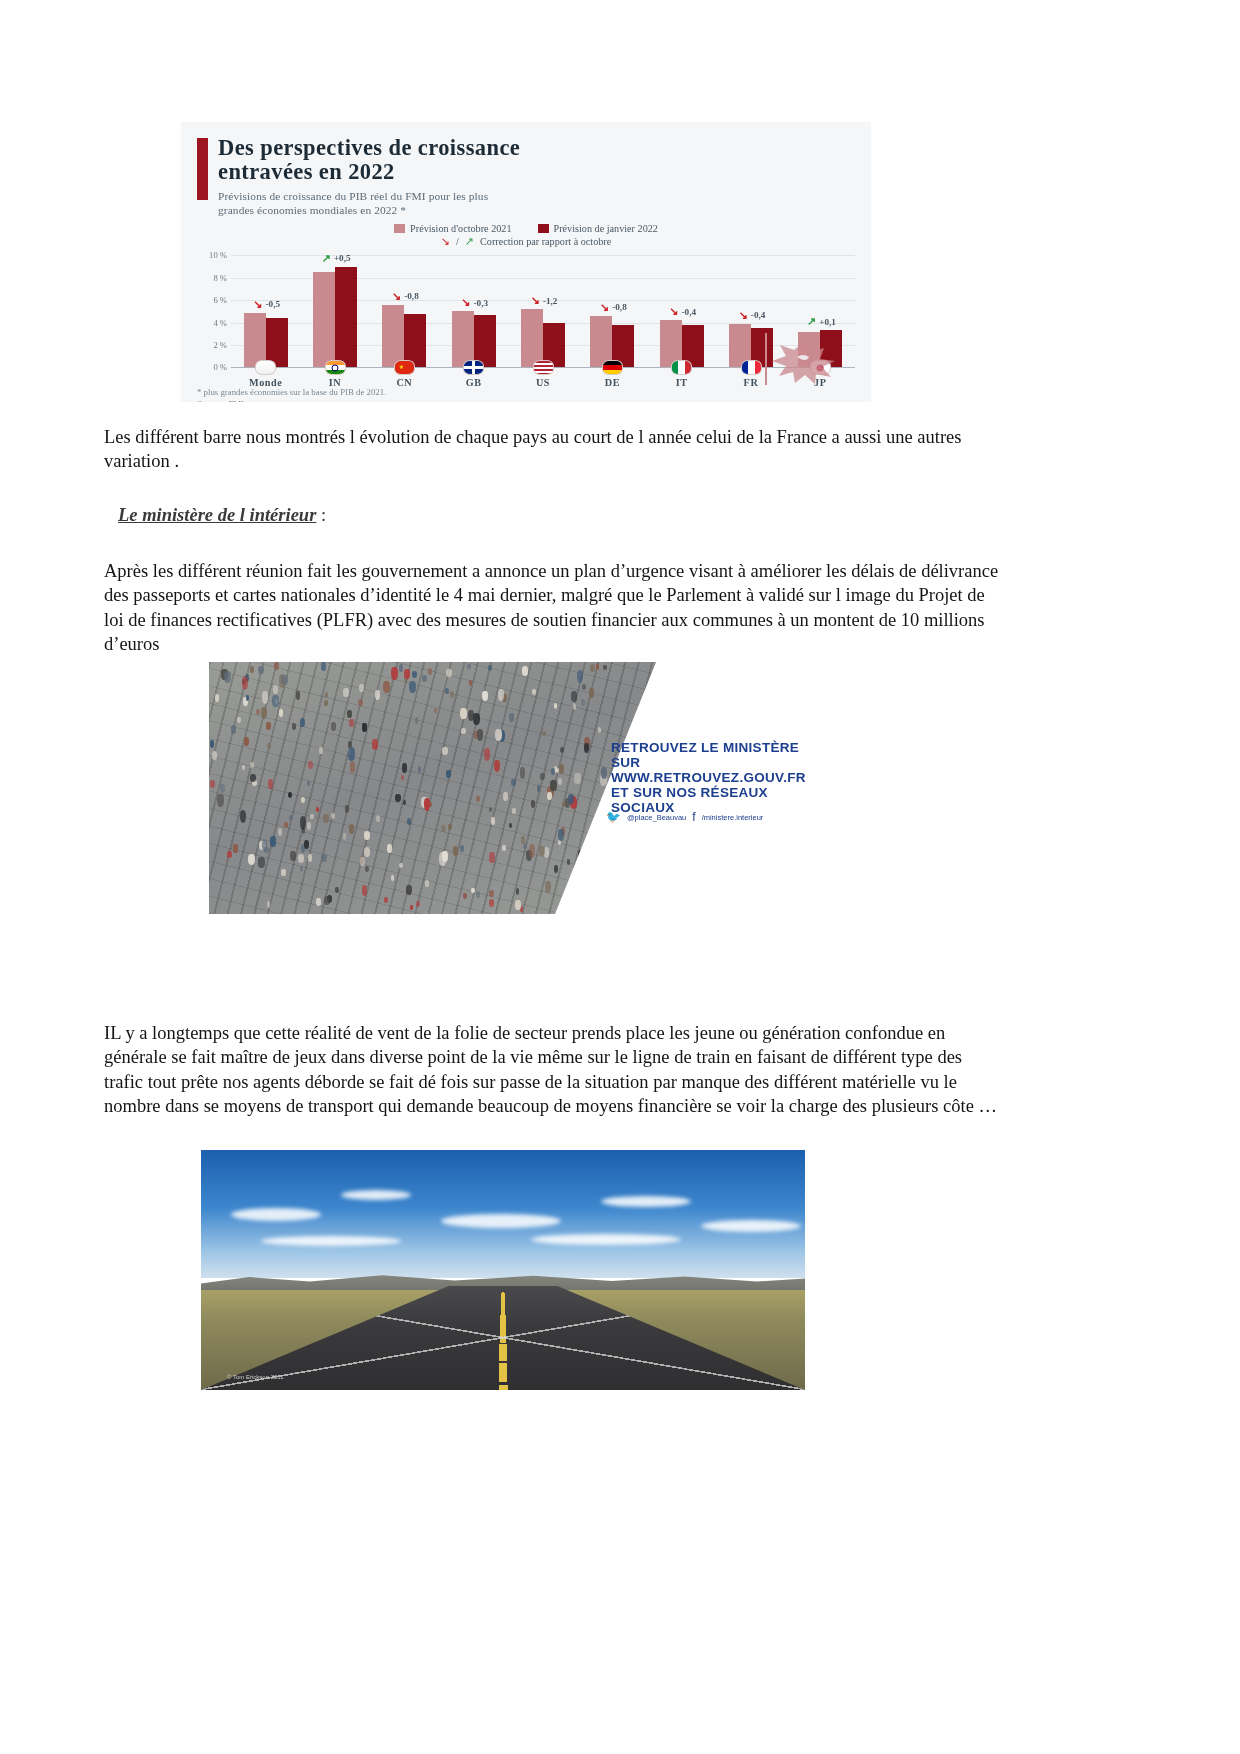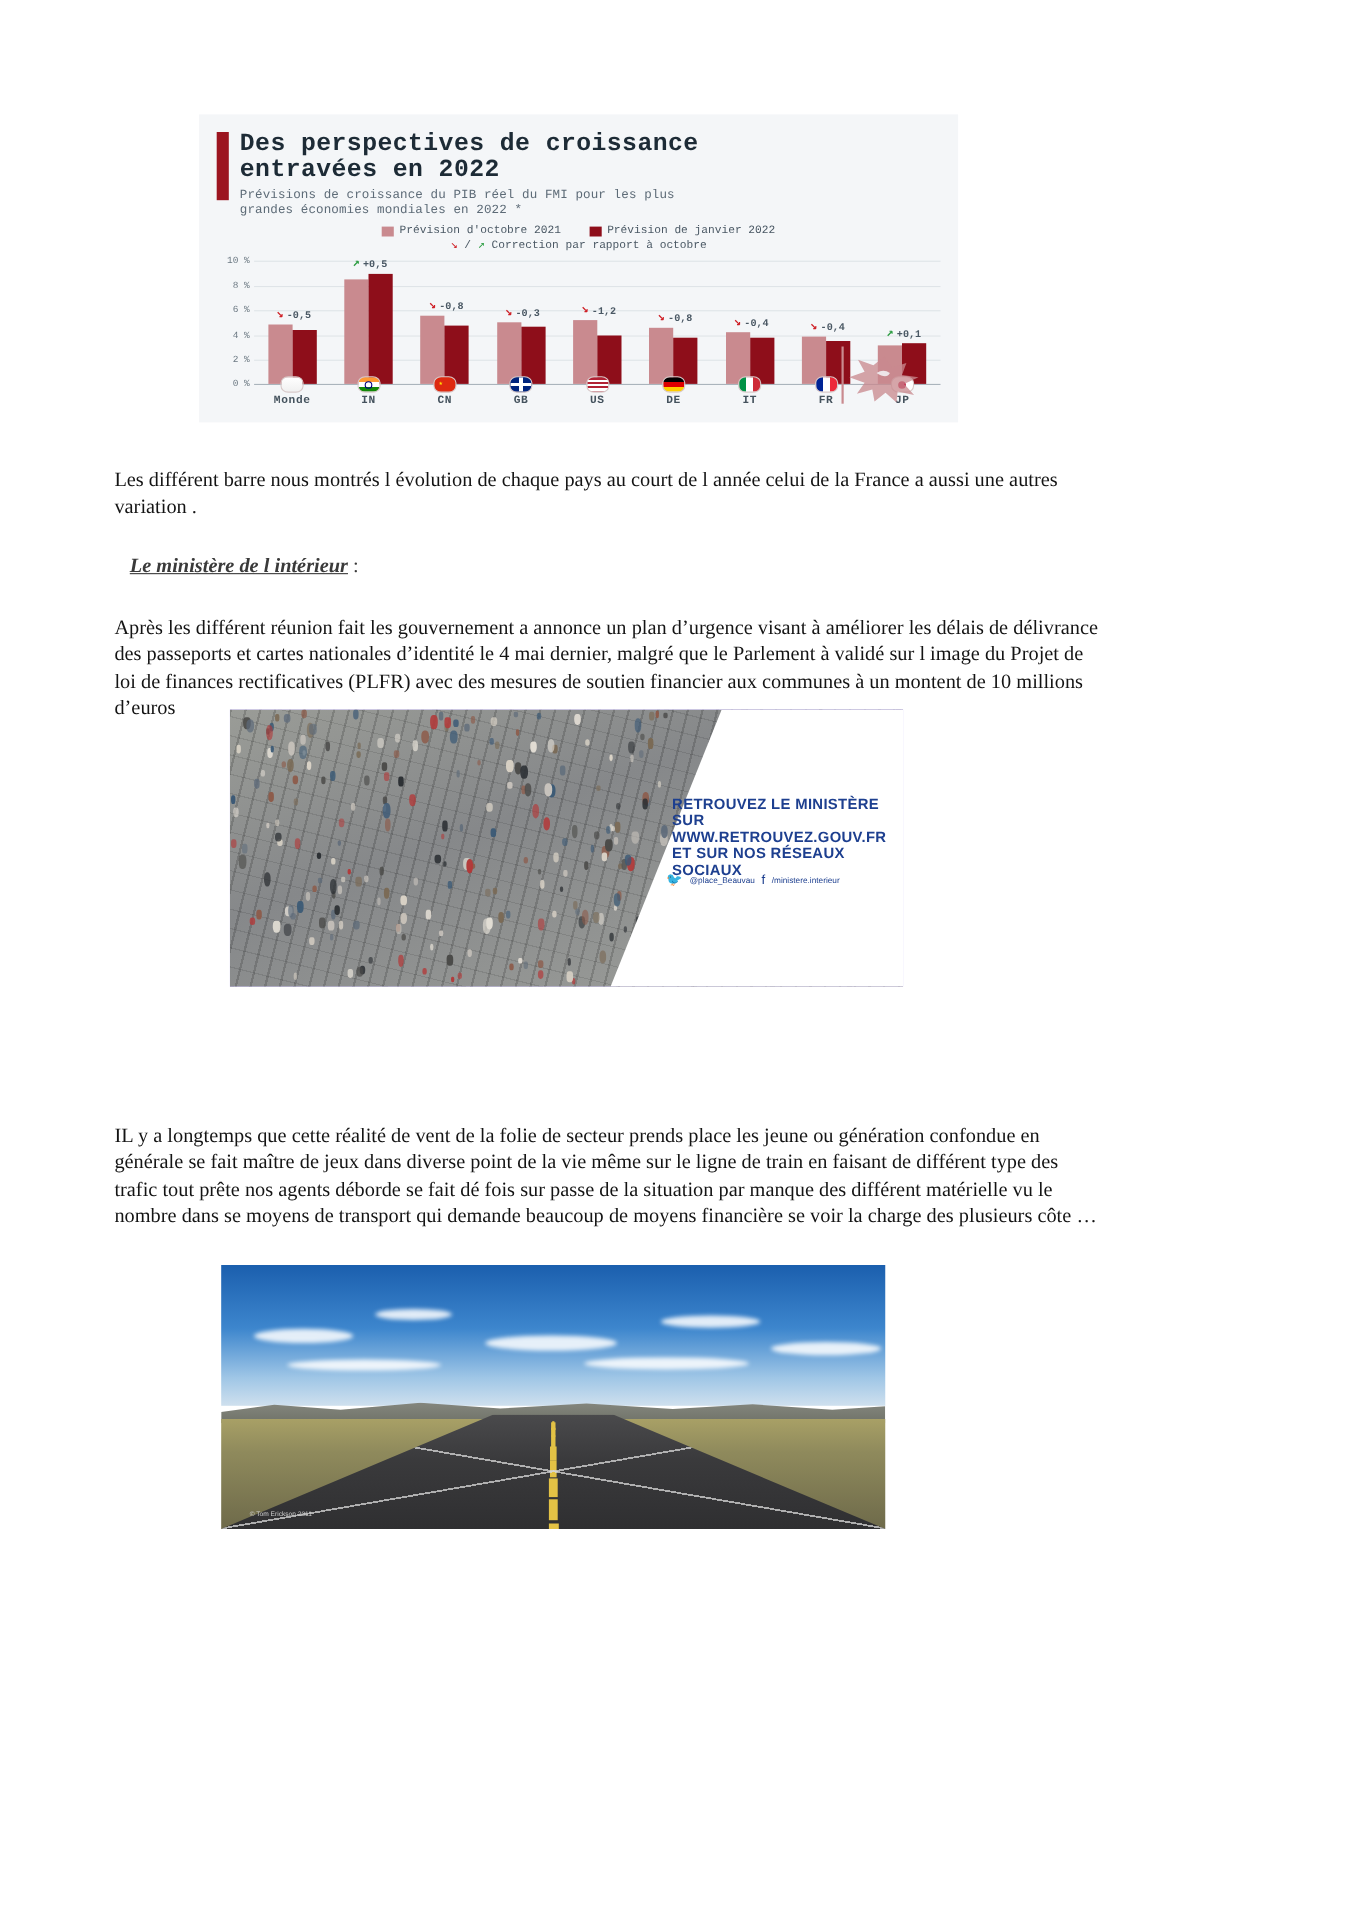--- a/index.html
+++ b/index.html
@@ -11,23 +11,23 @@
     position:relative;
     overflow:hidden;
   }
   .page{
     position:absolute;left:0;top:0;width:1240px;height:1754px;
     padding:0;box-sizing:border-box;
   }
 
   
   .statista{
-    position:absolute;left:181px;top:104px;width:690px;height:280px;
+    position:absolute;left:181px;top:122px;width:690px;height:280px;
     background:#f4f6f8;
-    font-family:Liberation Mono, monospace;
+    font-family:Liberation Serif, serif;
     box-sizing:border-box;
     padding:14px 16px 8px 16px;
     overflow:hidden;
   }
   .st-head{display:flex;align-items:flex-start;gap:10px;}
   .st-bar{width:11px;background:#9c1520;flex:0 0 11px;height:62px;margin-top:2px;}
   .st-titlewrap{flex:1;}
   .st-title{
     font-size:22.5px;font-weight:bold;color:#1d2b36;line-height:1.08;
     letter-spacing:0.4px;
@@ -113,22 +113,22 @@
     position:absolute;left:118px;top:505px;font-size:18.5px;
     font-family:"Liberation Serif", serif;color:#3a3a3a;
   }
   .h-min .u{font-style:italic;font-weight:bold;text-decoration:underline;}
   .p2{left:104px;top:540px;width:900px;}
   .p3{left:104px;top:962px;width:900px;}
   .p4{left:104px;top:1002px;width:900px;}
 
   
   .imgA{
-    position:absolute;left:209px;top:645px;width:612px;height:252px;
-    overflow:hidden;background:#c4b5fd;
+    position:absolute;left:209px;top:662px;width:612px;height:252px;
+    overflow:hidden;background:#14b8a6;
   }
   .crowd{position:absolute;inset:0;background:
     repeating-linear-gradient(104deg, rgba(0,0,0,.16) 0 2px, rgba(255,255,255,0) 2px 13px),
     repeating-linear-gradient(14deg, rgba(0,0,0,.10) 0 1px, rgba(255,255,255,0) 1px 17px),
     linear-gradient(160deg,#9a9c97 0%, #86888a 40%, #9ea09b 100%);
   }
   .dot{position:absolute;border-radius:40% 40% 45% 45%;}
   .banner{
     position:absolute;right:0;top:0;width:266px;height:252px;
     background:#ffffff;
@@ -344,20 +344,24 @@
           </div>
         </div>
 
       <svg class="splat" viewBox="0 0 74 46">
         <path d="M37 3 L44 13 L57 9 L53 20 L68 22 L55 28 L64 38 L49 35 L48 45 L38 36 L28 44 L26 33 L12 37 L19 27 L5 22 L19 17 L13 6 L27 11 Z" fill="#c98a8f" opacity="0.9"></path>
         <path d="M30 18 q6 -4 12 0 q-3 6 -12 0 Z" fill="#f4f6f8"></path>
       </svg>
       <div style="position:absolute;right:88px;top:78px;width:2px;height:52px;background:#c98a8f;"></div>
     </div>
 
+    <div class="st-foot">
+      <div>* plus grandes économies sur la base du PIB de 2021.</div>
+      <div>Source : FMI</div>
+    </div>
 
   </div>
 
   <p class="para p1">Les différent barre nous montrés l évolution de chaque pays au court de l année celui de la France a aussi une autres variation .</p>
 
   <div class="h-min">
     <span class="u">Le ministère de l intérieur</span><span> :</span>
   </div>
 
   <p class="para p2">Après les différent réunion fait les gouvernement  a annonce un plan d’urgence visant à améliorer les délais de délivrance des passeports et cartes nationales d’identité le 4 mai dernier, malgré que  le Parlement à validé sur l image du Projet de loi de finances rectificatives (PLFR) avec des mesures de soutien financier aux communes à un montent de 10 millions d’euros</p>

